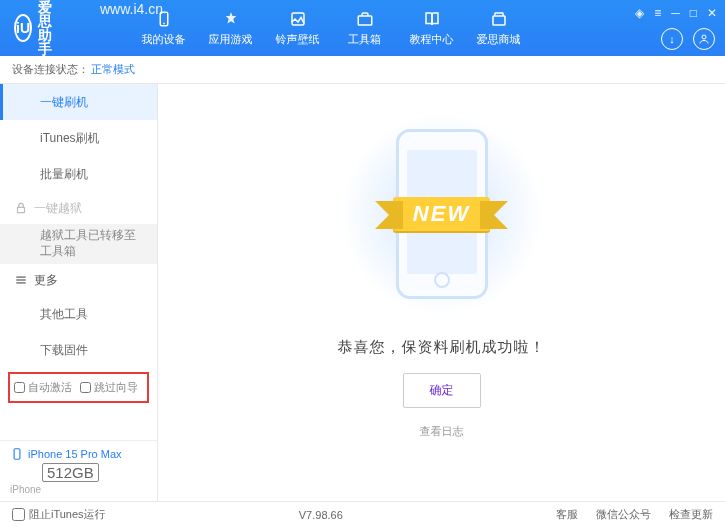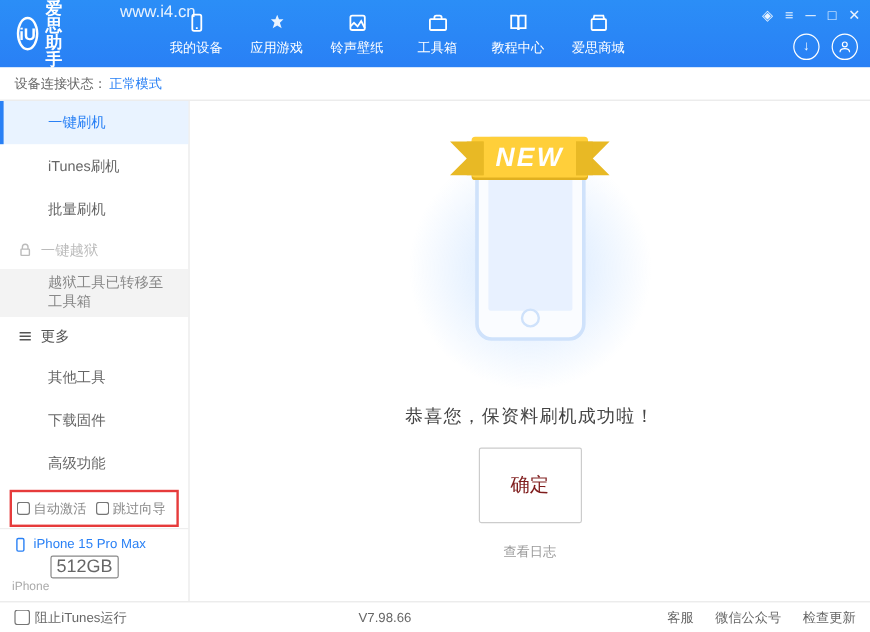--- a/index.html
+++ b/index.html
@@ -35,31 +35,31 @@
 .side-item.multiline { height: 40px; background: #f3f3f3; padding-right: 10px; color: #888; line-height: 1.3; }
 .side-checks { border: 2px solid #e63b3b; margin: 4px 8px; padding: 6px 4px; display: flex; gap: 8px; }
 .chk { display: flex; align-items: center; gap: 3px; font-size: 11px; color: #888; }
 .chk input { width: 11px; height: 11px; }
 .device-info { border-top: 1px solid #eee; padding: 6px 10px; font-size: 11px; color: #2980f5; }
 .device-name { display: flex; align-items: center; gap: 4px; font-weight: 500; }
 .storage-badge { display: inline-block; border: 1px solid #888; color: #666; font-size: 15px; padding: 0 4px; border-radius: 2px; margin-top: 2px; margin-left: 32px; }
 .device-type { color: #aaa; font-size: 10px; margin-top: 2px; }
 
 .main { flex: 1; display: flex; flex-direction: column; align-items: center; padding-top: 30px; }
-.phone-illus { width: 160px; height: 200px; position: relative; display: flex; justify-content: center; }
+.phone-illus { width: 160px; height: 200px; position: relative; display: flex; align-items: center; justify-content: center; }
 .glow { position: absolute; width: 220px; height: 220px; background: radial-gradient(circle, rgba(120,180,255,0.35) 0%, rgba(120,180,255,0) 65%); border-radius: 50%; }
 .phone { width: 92px; height: 170px; background: #fafcff; border: 3px solid #cfe2fb; border-radius: 14px; position: relative; z-index: 2; }
 .phone::before { content: ""; position: absolute; top: 18px; left: 8px; right: 8px; bottom: 22px; background: #e8f1ff; border-radius: 2px; }
 .phone::after { content: ""; position: absolute; bottom: 8px; left: 50%; transform: translateX(-50%); width: 12px; height: 12px; border: 2px solid #cfe2fb; border-radius: 50%; }
 .ribbon { position: absolute; z-index: 3; background: #ffcf3a; color: #fff; font-weight: 900; font-style: italic; font-size: 22px; padding: 4px 20px; letter-spacing: 2px; border-radius: 3px; box-shadow: 0 2px 0 #e0b020; }
 .ribbon::before, .ribbon::after { content: ""; position: absolute; top: 4px; border: 14px solid #e8b925; }
 .ribbon::before { left: -18px; border-left-color: transparent; }
 .ribbon::after { right: -18px; border-right-color: transparent; }
 .success-text { margin-top: 24px; font-size: 15px; color: #444; letter-spacing: 1px; }
-.ok-btn { margin-top: 16px; border: 1px solid #ccc; background: #fff; padding: 20px 26px; font-size: 16px; color: #7f1d1d; cursor: pointer; border-radius: 2px; }
+.ok-btn { margin-top: 16px; border: 1px solid #ccc; background: #fff; padding: 8px 26px; font-size: 12px; color: #6d28d9; cursor: pointer; border-radius: 2px; }
 .view-log { margin-top: 16px; font-size: 11px; color: #999; cursor: pointer; }
 
 .footer { position: absolute; bottom: 0; left: 0; right: 0; height: 26px; border-top: 1px solid #e8e8e8; display: flex; align-items: center; padding: 0 12px; font-size: 11px; color: #666; }
 .footer-left { display: flex; align-items: center; gap: 4px; }
 .footer-right { margin-left: auto; display: flex; gap: 18px; }
 .footer-link { cursor: pointer; }
 
 .ico { width: 14px; height: 14px; }
 svg { display: block; }
 </style>
@@ -171,21 +171,20 @@
       <div class="side-section">
         <svg class="ico" viewBox="0 0 24 24" fill="none" stroke="#555" stroke-width="2">
             <line x1="4" y1="7" x2="20" y2="7"></line>
             <line x1="4" y1="12" x2="20" y2="12"></line>
             <line x1="4" y1="17" x2="20" y2="17"></line>
           </svg>
         <span>更多</span>
       </div>
       <div class="side-item">其他工具</div>
       <div class="side-item">下载固件</div>
-      <div class="side-item">高级功能</div>
 
       <div class="side-checks">
         <label class="chk">
             <input type="checkbox" style="">
             <span>自动激活</span>
           </label>
         <label class="chk">
             <input type="checkbox" style="">
             <span>跳过向导</span>
           </label>

